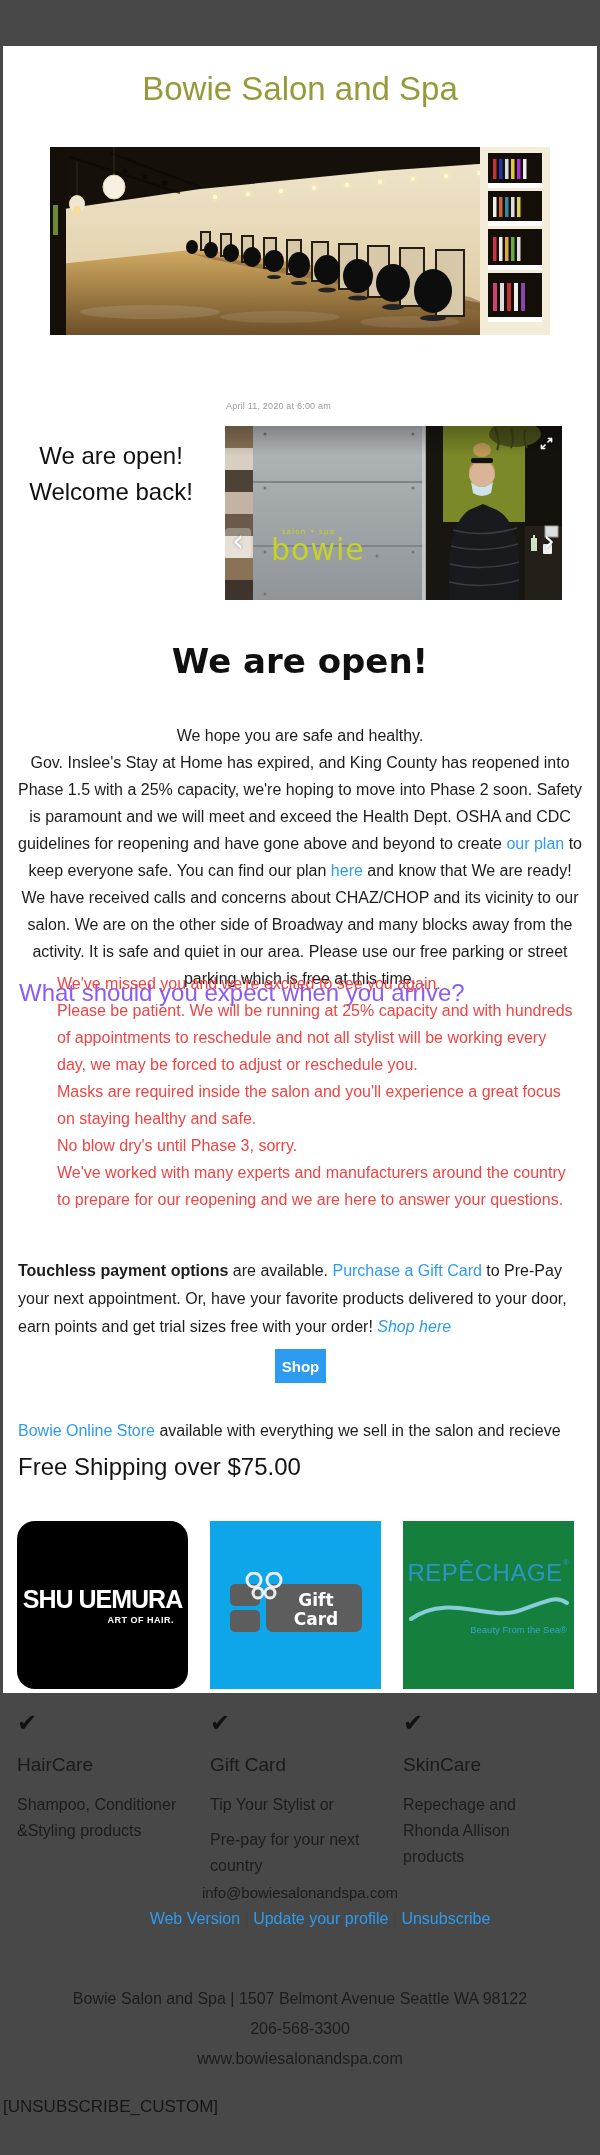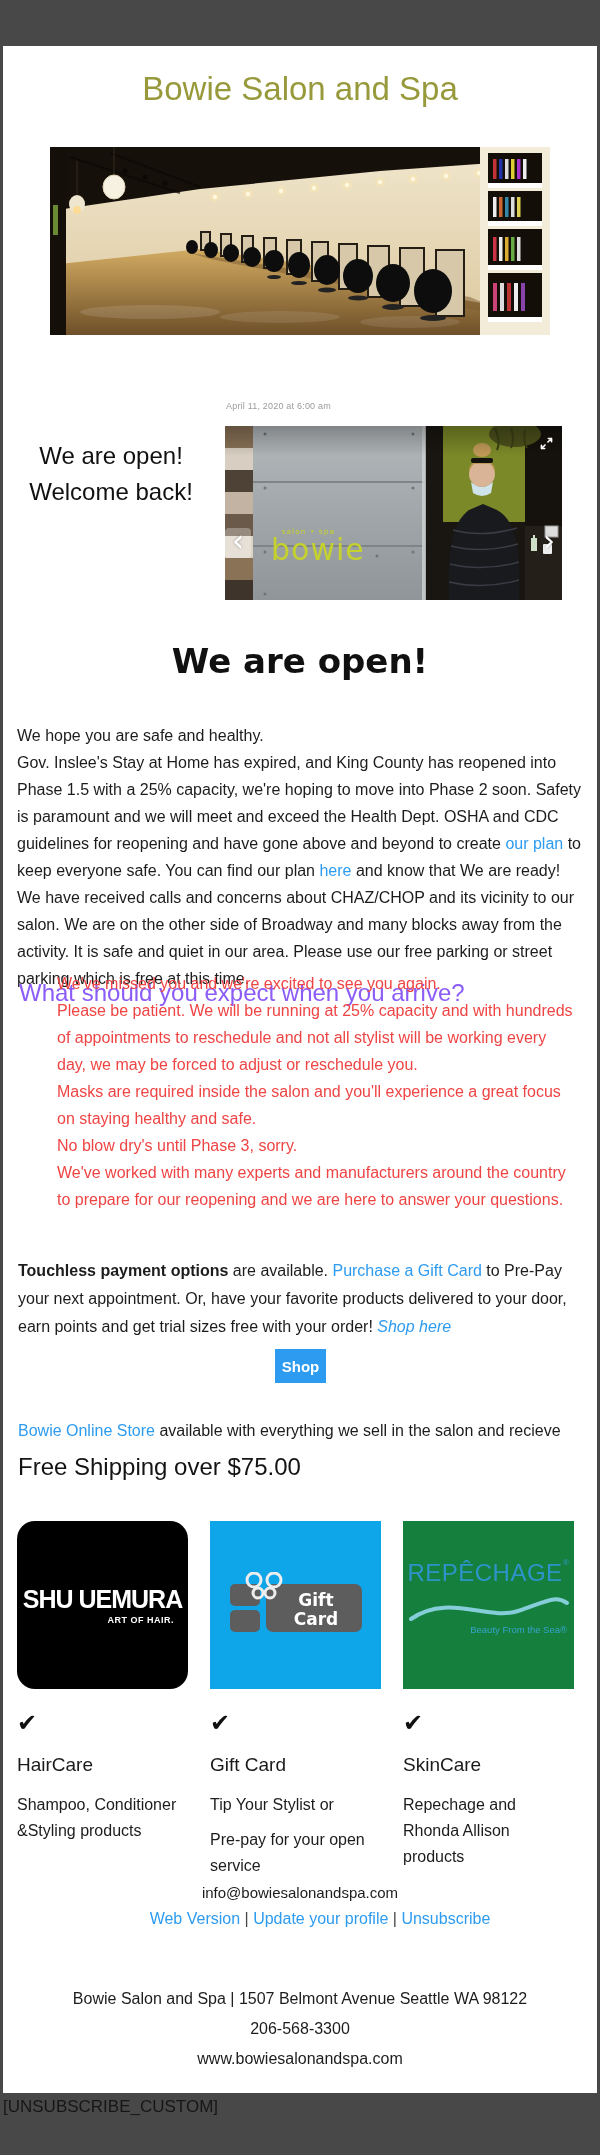--- a/index.html
+++ b/index.html
@@ -7,21 +7,21 @@
   body {
     height: 2155px;
     background: #484848;
     font-family: "Liberation Sans", sans-serif;
     position: relative;
     overflow: hidden;
   }
   .abs { position: absolute; }
   .card {
     position: absolute; left: 3px; top: 46px;
-    width: 594px; height: 2047px; background: #ffffff;
+    width: 594px; height: 1647px; background: #ffffff;
   }
   .brand {
     top: 24px; left: 0; width: 100%; text-align: center;
     font-size: 33px; font-weight: 400; color: #97993b;
   }
   .hero { top: 101px; left: 47px; width: 500px; height: 188px; }
   .hero svg { display: block; width: 100%; height: 100%; }
 
   .carousel-date { top: 355px; left: 223px; font-size: 9px; color: #9b9b9b; letter-spacing: .2px; }
   .carousel-caption {
@@ -42,21 +42,21 @@
   .chv.prev { left: 7px; }
   .chv.next { right: 7px; }
   .expand { position: absolute; top: 11px; right: 9px; width: 13px; height: 13px; cursor: pointer; }
 
   .h1-open {
     top: 595px; left: 0; width: 100%; text-align: center;
     font-family: "DejaVu Sans", sans-serif; font-weight: bold;
     font-size: 34px; color: #101010;
   }
   .open-body {
-    top: 676px; left: 14px; width: 566px; text-align: left;
+    top: 676px; left: 14px; width: 566px; text-align: center;
     font-size: 16px; line-height: 27px; color: #1c1c1c;
   }
   .h2-expect { top: 933px; left: 16px; font-size: 24px; font-weight: normal; color: #8b5cf6; }
   .expect-list { top: 924px; left: 54px; width: 520px; font-size: 16px; line-height: 27px; color: #ef4444; }
   .payment { top: 1211px; left: 15px; width: 566px; font-size: 16px; line-height: 28px; color: #1c1c1c; }
   .shop-btn {
     top: 1303px; left: 272px; width: 51px; height: 34px;
     background: #2d9bf0; color: #fff; font-size: 15px; font-weight: bold;
     border: none; font-family: "Liberation Sans", sans-serif; cursor: pointer;
   }
@@ -378,21 +378,21 @@
             <circle cx="40" cy="21" r="5"></circle>
           </g>
           <text x="86" y="34" text-anchor="middle" font-size="17" font-weight="bold" fill="#ffffff" font-family="DejaVu Sans, sans-serif">Gift</text>
           <text x="86" y="53" text-anchor="middle" font-size="17" font-weight="bold" fill="#ffffff" font-family="DejaVu Sans, sans-serif">Card</text>
         </svg>
       </div>
       <div class="check">✔</div>
       <div class="col-title">Gift Card</div>
       <div class="col-desc">
         <p>Tip Your Stylist or</p>
-        <p>Pre-pay for your open service</p>
+        <p>Pre-pay for your next country</p>
       </div>
     </div>
 
     <div class="col">
       <div class="col-img white">
         <svg viewBox="0 0 171 168" width="171" height="168">
           <text x="82" y="60" text-anchor="middle" font-size="24" letter-spacing="0.5" fill="#2e93c9" font-family="Liberation Sans, sans-serif">REPÊCHAGE</text>
           <text x="160" y="44" font-size="8" fill="#2e93c9" font-family="Liberation Sans, sans-serif">®</text>
           <path d="M8,98 C45,72 85,100 115,90 S152,74 164,82" stroke="#84cdd9" stroke-width="4" fill="none" stroke-linecap="round"></path>
           <text x="164" y="112" text-anchor="end" font-size="9.5" fill="#38a2cd" font-family="Liberation Sans, sans-serif">Beauty From the Sea®</text>

